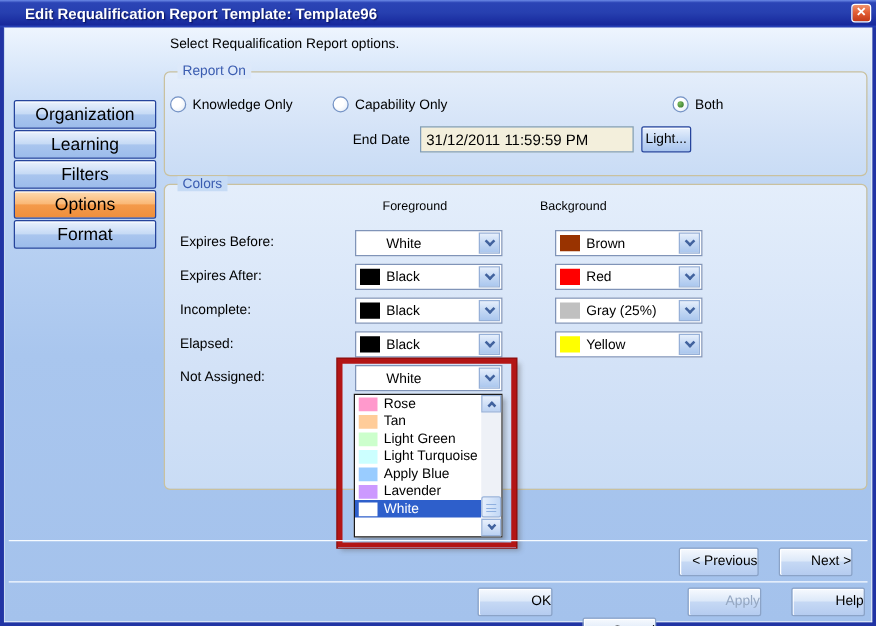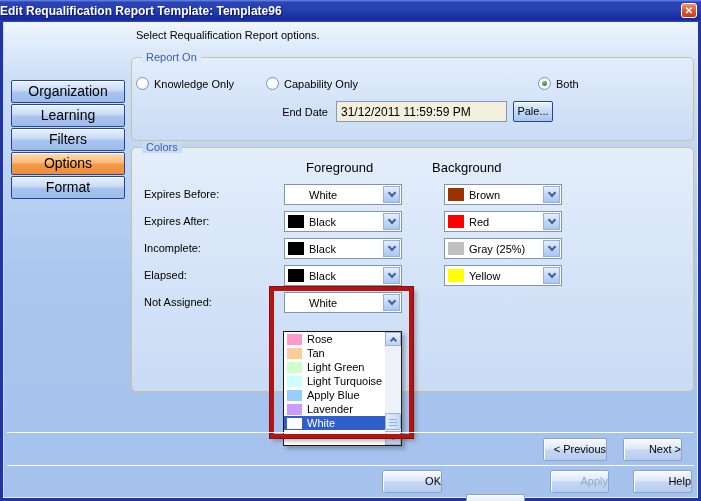--- a/index.html
+++ b/index.html
@@ -3,21 +3,21 @@
 <meta charset="utf-8">
 <style>
   * { box-sizing: border-box; margin: 0; padding: 0; }
   html,body { width:701px; height:501px; font-family:"Liberation Sans",sans-serif; font-size:11px; color:#000; }
   .dialog { position:relative; width:701px; height:501px; overflow:hidden; background:#2134a4; }
 
   
   .titlebar { position:absolute; top:0; left:0; right:0; height:22px;
     background:linear-gradient(180deg,#6c8ae6 0%,#2b44b6 10%,#2740b0 45%,#17289c 90%,#2e4cc4 100%);
     display:flex; align-items:center; }
-  .titlebar .title { color:#fff; font-weight:bold; font-size:12px; padding-left:0;
+  .titlebar .title { color:#fff; font-weight:bold; font-size:12px; padding-left:20px;
     text-shadow:1px 1px 1px #0a1560; }
   .close-btn { position:absolute; right:4px; top:3px; width:16px; height:15px; border:1px solid #fff;
     border-radius:3px; background:linear-gradient(180deg,#f0926c 0%,#e35f35 45%,#c33918 100%);
     color:#fff; font-size:10px; font-weight:bold; line-height:13px; text-align:center; cursor:default; }
 
   
   .body { position:absolute; top:22px; left:0; right:0; bottom:0;
     border:3px solid #2134a4; border-top:none;
     background:linear-gradient(180deg,#eef5fe 0%,#cbdef7 12%,#a9c6ee 55%,#a4c2ec 100%);
     box-shadow: inset -1px 0 0 #e8f0fa, inset 0 -1px 0 #e8f0fa, inset 1px 0 0 #c8daf2; }
@@ -49,37 +49,37 @@
   .rlabel { position:absolute; top:20px; font-size:11px; }
 
   .edlabel { position:absolute; left:96px; width:100px; top:48px; text-align:right; font-size:11px; }
   .edfield { position:absolute; left:204px; top:43px; width:171px; height:21px; background:#f3efdc;
     border:1px solid #7f9db9; font-family:"Liberation Sans",sans-serif; font-size:12px; padding:0 0 0 4px; color:#000; }
   .date-btn { position:absolute; left:381px; top:43px; width:40px; height:21px; border:1px solid #26449c;
     border-radius:2px; background:linear-gradient(180deg,#e9f1fd 0%,#c6daf5 48%,#a9c5ee 100%);
     box-shadow:inset 0 1px 0 #fff; text-align:center; line-height:19px; font-size:11px; cursor:default; }
 
   
-  .col-hdr { position:absolute; top:12px; font-size:13px; }
+  .col-hdr { position:absolute; top:12px; font-size:10px; }
   .row-label { position:absolute; left:12px; font-size:11px; }
 
   .combo { position:absolute; width:118px; height:21px; background:#fff; border:1px solid #8094b8;
     display:flex; align-items:center; padding-left:3px; cursor:default; }
   .combo .swatch { width:16px; height:13px; margin-right:5px; flex:0 0 auto; }
   .combo .cval { font-size:11px; white-space:nowrap; }
   .combo .arrow { position:absolute; right:1px; top:1px; bottom:1px; width:17px;
     background:linear-gradient(180deg,#e6effc 0%,#c4d8f4 50%,#abc7ee 100%);
     border:1px solid #96b0d8; display:flex; align-items:center; justify-content:center; }
   .chev { display:inline-block; width:6px; height:6px; border-right:2px solid #41629e;
     border-bottom:2px solid #41629e; transform:rotate(45deg); margin-top:-3px; }
   .chev.up { transform:rotate(-135deg); margin-top:3px; }
 
   
   .dd-list { position:absolute; left:151px; top:167px; width:119px; height:115px; background:#fff;
-    border:1px solid #1a1a1a; box-shadow:3px 3px 4px rgba(70,70,70,.4);margin-top:16px; }
+    border:1px solid #1a1a1a; box-shadow:3px 3px 4px rgba(70,70,70,.4); }
   .dd-items { position:absolute; left:0; top:0; bottom:0; right:16px; overflow:hidden; }
   .dd-item { height:14px; display:flex; align-items:center; font-size:11px; white-space:nowrap; }
   .dd-item .swatch { width:15px; height:11px; margin:0 5px 0 3px; flex:0 0 auto; }
   .dd-item.selected { background:#2e5fcb; color:#fff; }
 
   .sb { position:absolute; right:0; top:0; bottom:0; width:16px; background:#eef1f7; }
   .sb-btn { position:absolute; left:0; right:0; height:14px;
     background:linear-gradient(180deg,#e8f0fc,#bcd2f2); border:1px solid #98b2da;
     display:flex; align-items:center; justify-content:center; }
   .sb-up { top:0; } .sb-down { bottom:0; }
@@ -126,21 +126,21 @@
     <div class="group g-report">
       <span class="legend">Report On</span>
       <span class="radio" style="left:4px;top:19px"></span>
       <span class="rlabel" style="left:22px">Knowledge Only</span>
       <span class="radio" style="left:134px;top:19px"></span>
       <span class="rlabel" style="left:152px">Capability Only</span>
       <span class="radio checked" style="left:406px;top:19px"></span>
       <span class="rlabel" style="left:424px">Both</span>
       <span class="edlabel">End Date</span>
       <input class="edfield" readonly="" value="31/12/2011 11:59:59 PM" style="">
-      <div class="date-btn">Pale...</div>
+      <div class="date-btn">Light...</div>
     </div>
 
     <div class="group g-colors">
       <span class="legend">Colors</span>
       <span class="col-hdr" style="left:174px">Foreground</span>
       <span class="col-hdr" style="left:300px">Background</span>
 
       <span class="row-label" style="top:40px">Expires Before:</span>
       <div class="combo" style="left:152px;top:36px">
         <span class="swatch" style="background-color: rgb(255, 255, 255);"></span>

